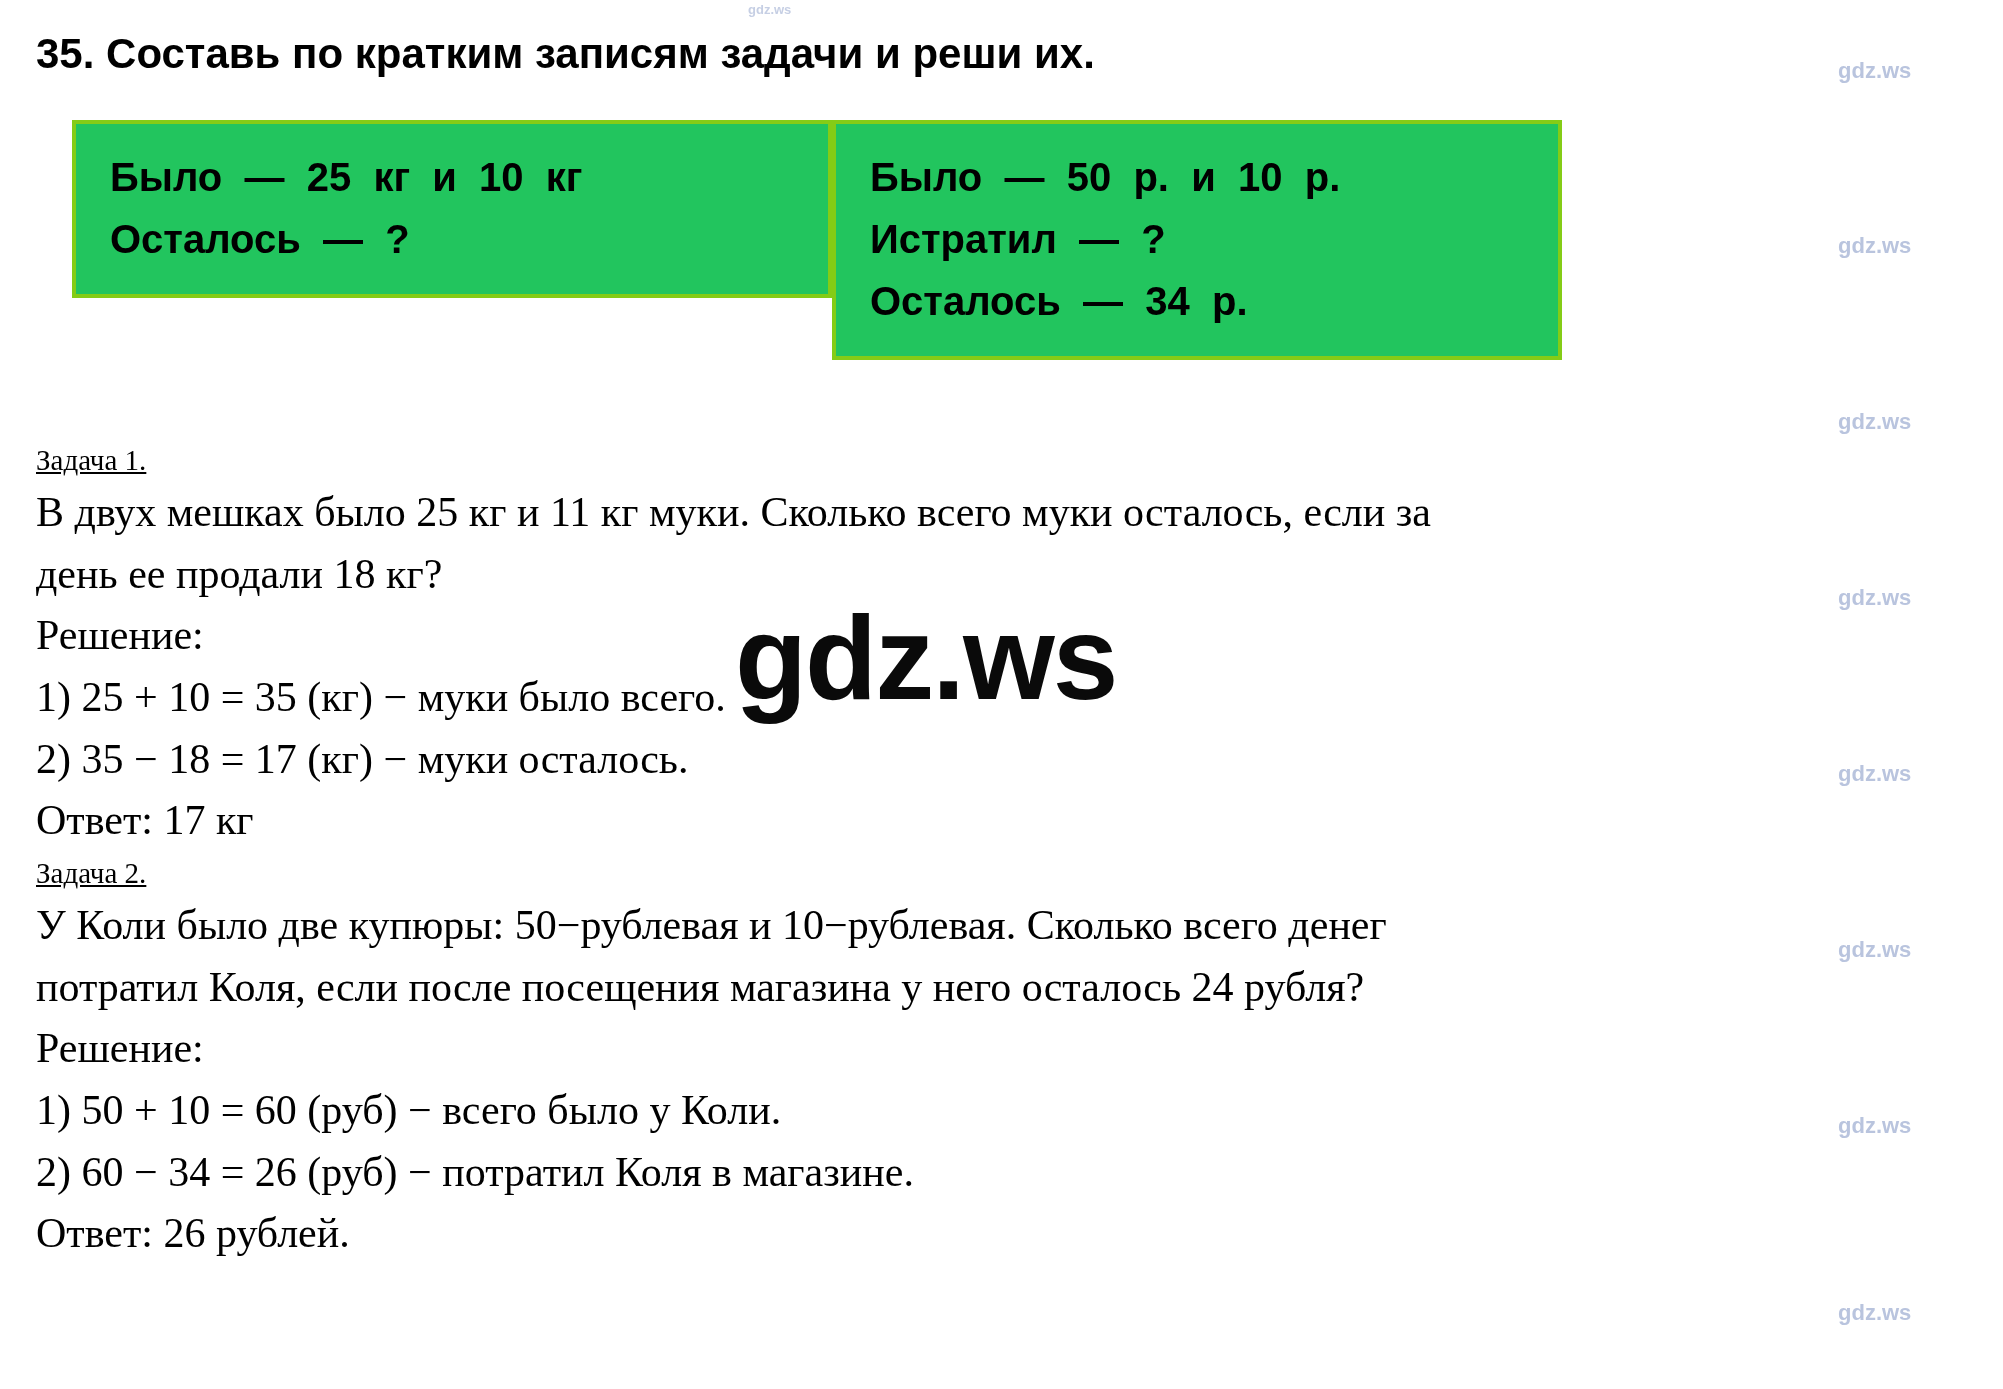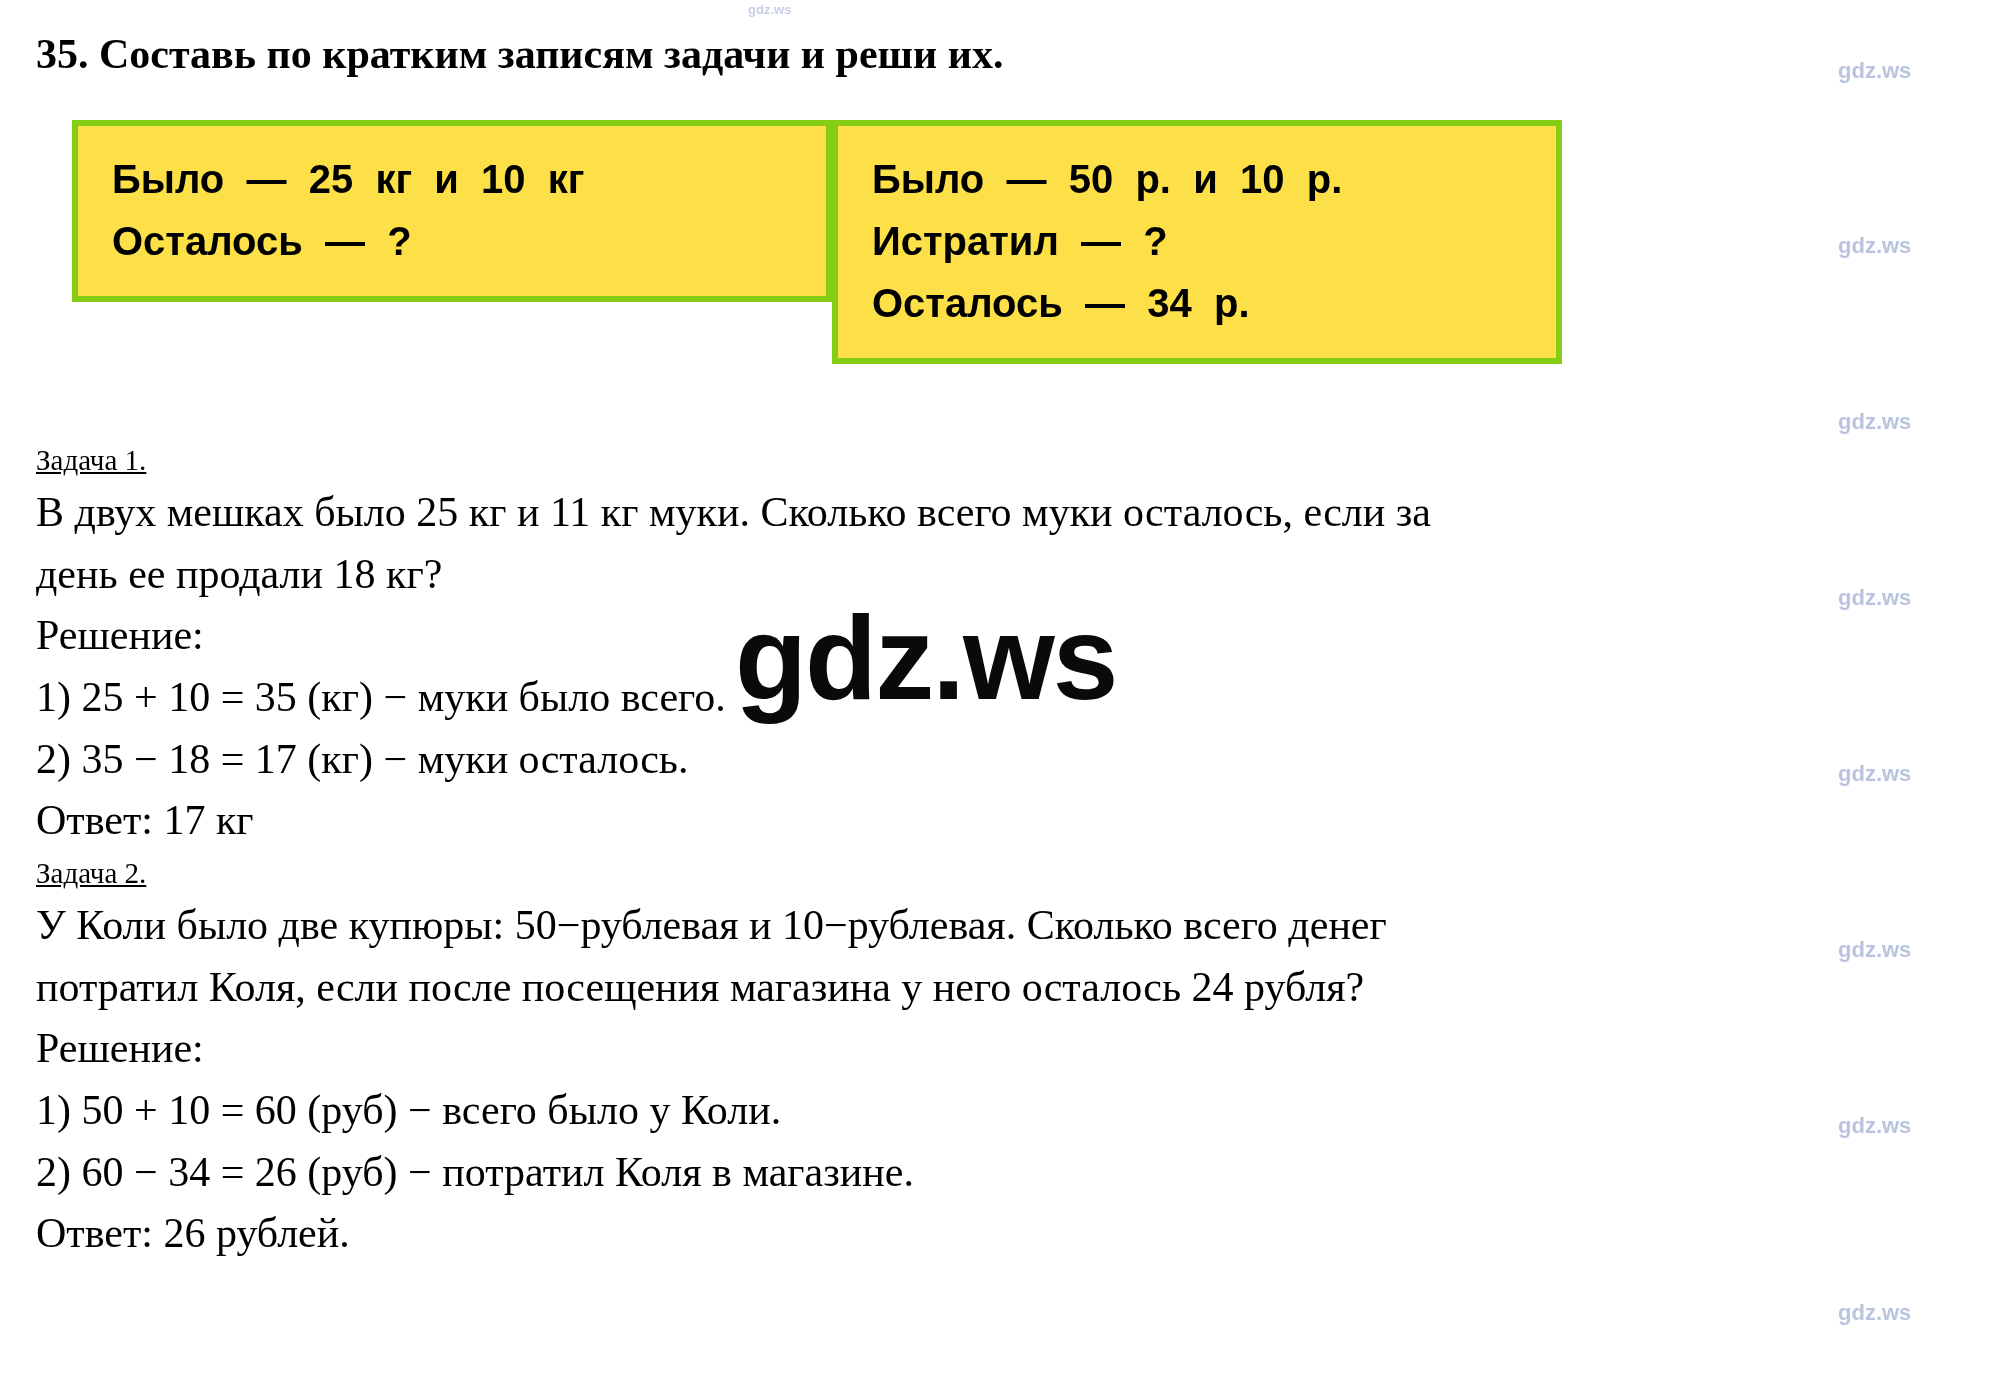--- a/index.html
+++ b/index.html
@@ -36,39 +36,39 @@
     color: #0a0a0a;
     letter-spacing: -2px;
     user-select: none;
   }
 
   
   .task-heading {
     position: absolute;
     left: 36px;
     top: 30px;
-    font-family: Liberation Serif, serif;
+    font-family: Liberation Sans, sans-serif;
     font-weight: bold;
     font-size: 42px;
     white-space: nowrap;
   }
 
   
   .boxes {
     position: absolute;
     left: 72px;
     top: 120px;
   }
   .note-box {
     display: inline-block;
     vertical-align: top;
-    border: 6px solid #84cc16;
+    border: 4px solid #84cc16;
     box-sizing: border-box;
     padding: 22px 28px 24px 34px;
-    background: #fde047;
+    background: #22c55e;
   }
   .note-box.first { width: 760px; }
   .note-box.second { width: 730px; }
   .note-line {
     font-family: "Liberation Sans", sans-serif;
     font-weight: bold;
     font-size: 40px;
     line-height: 1.55;
     white-space: pre;
   }

